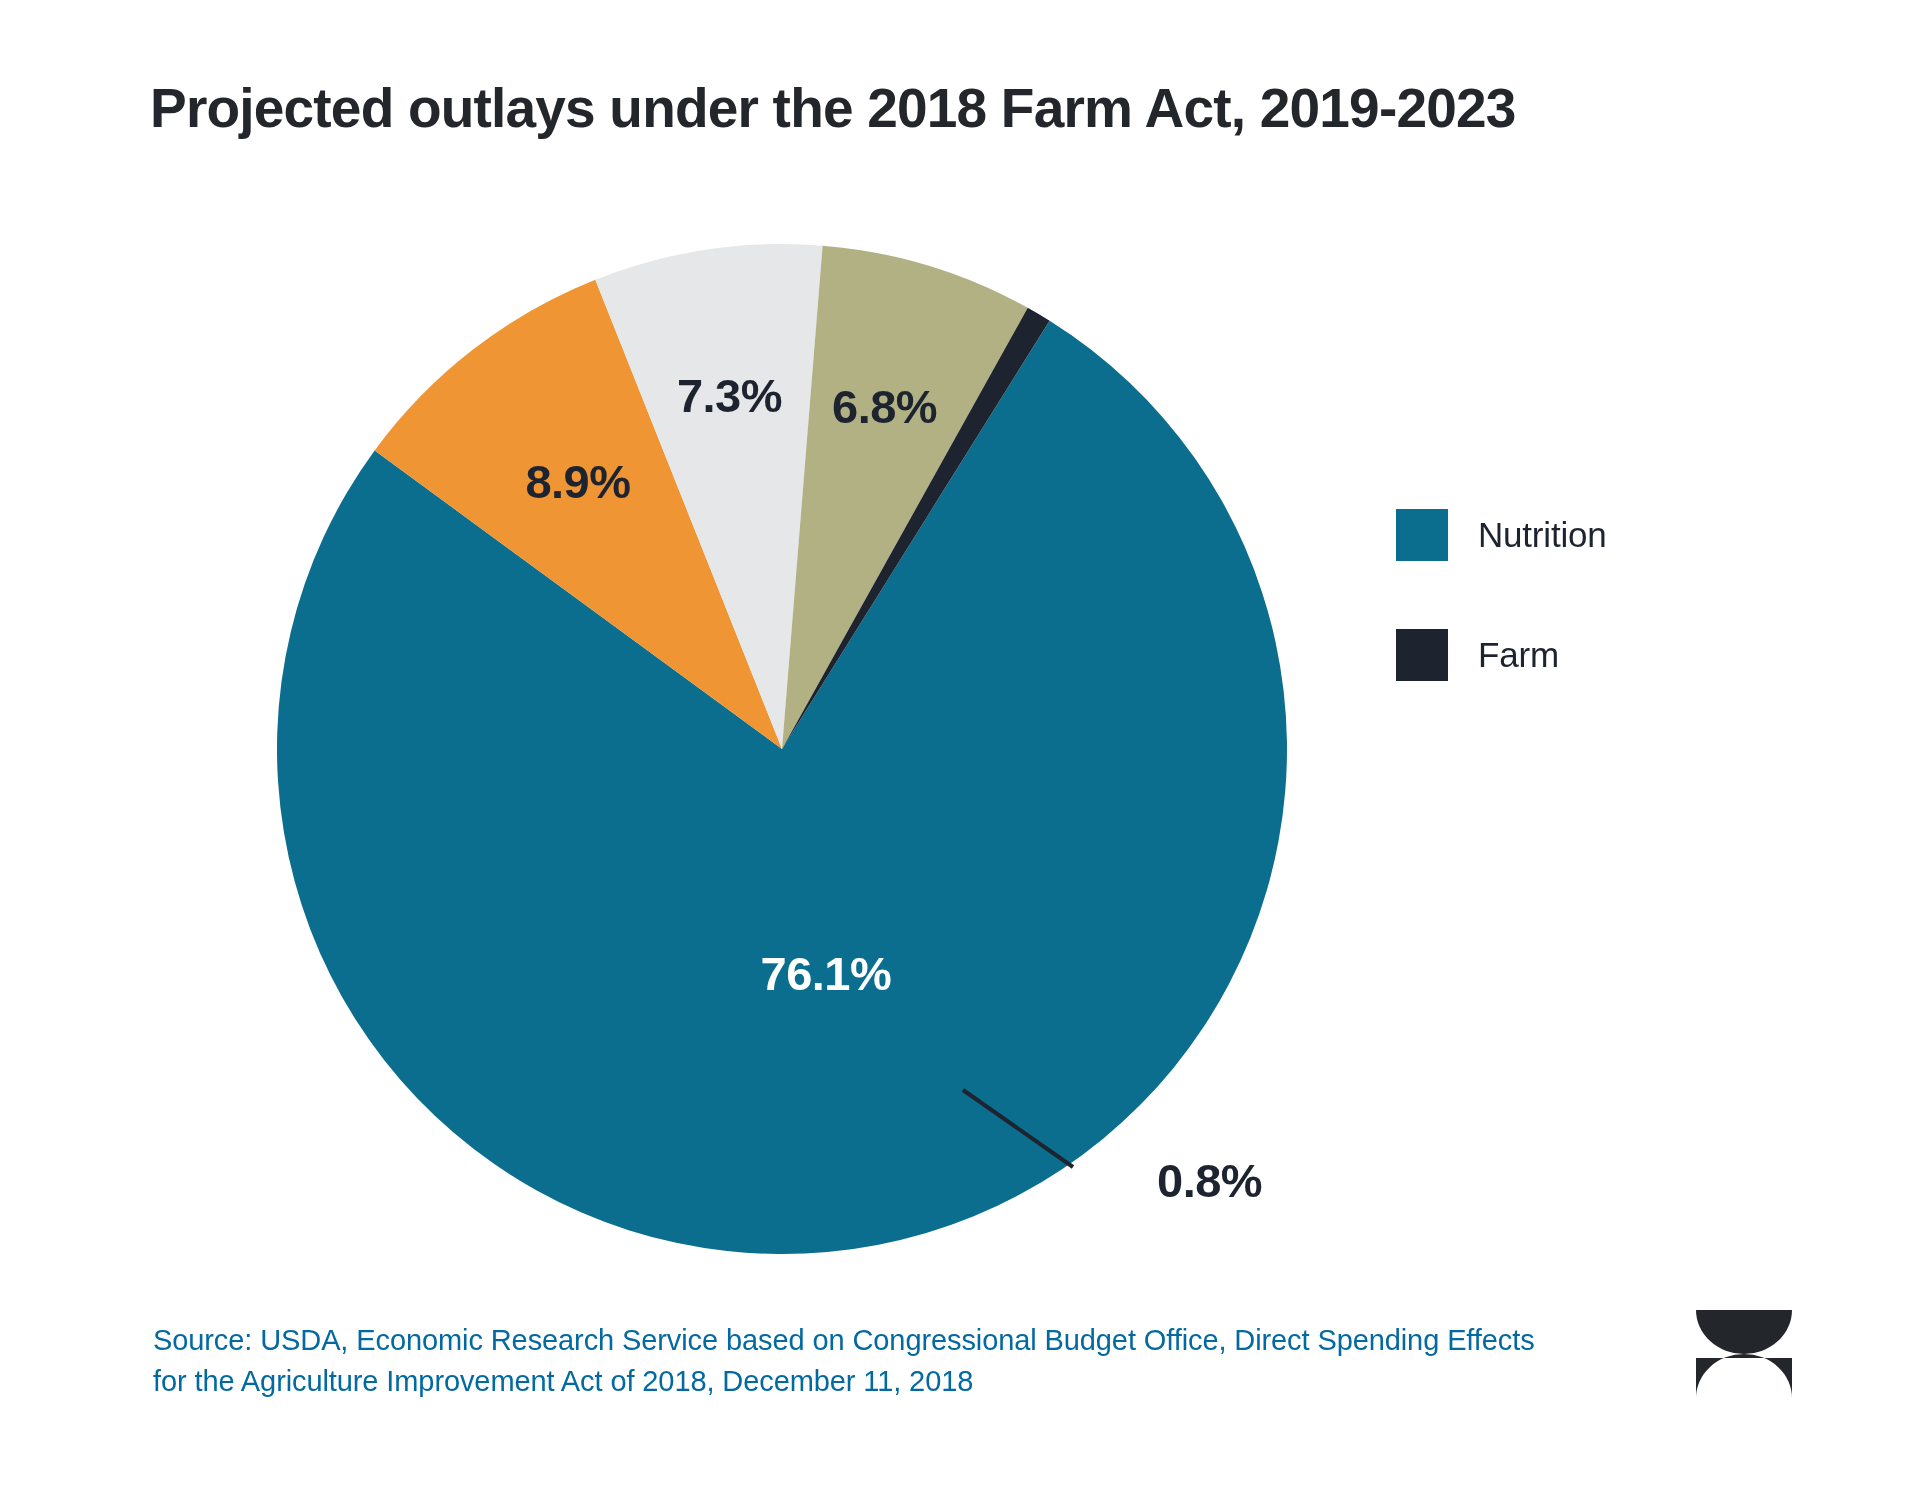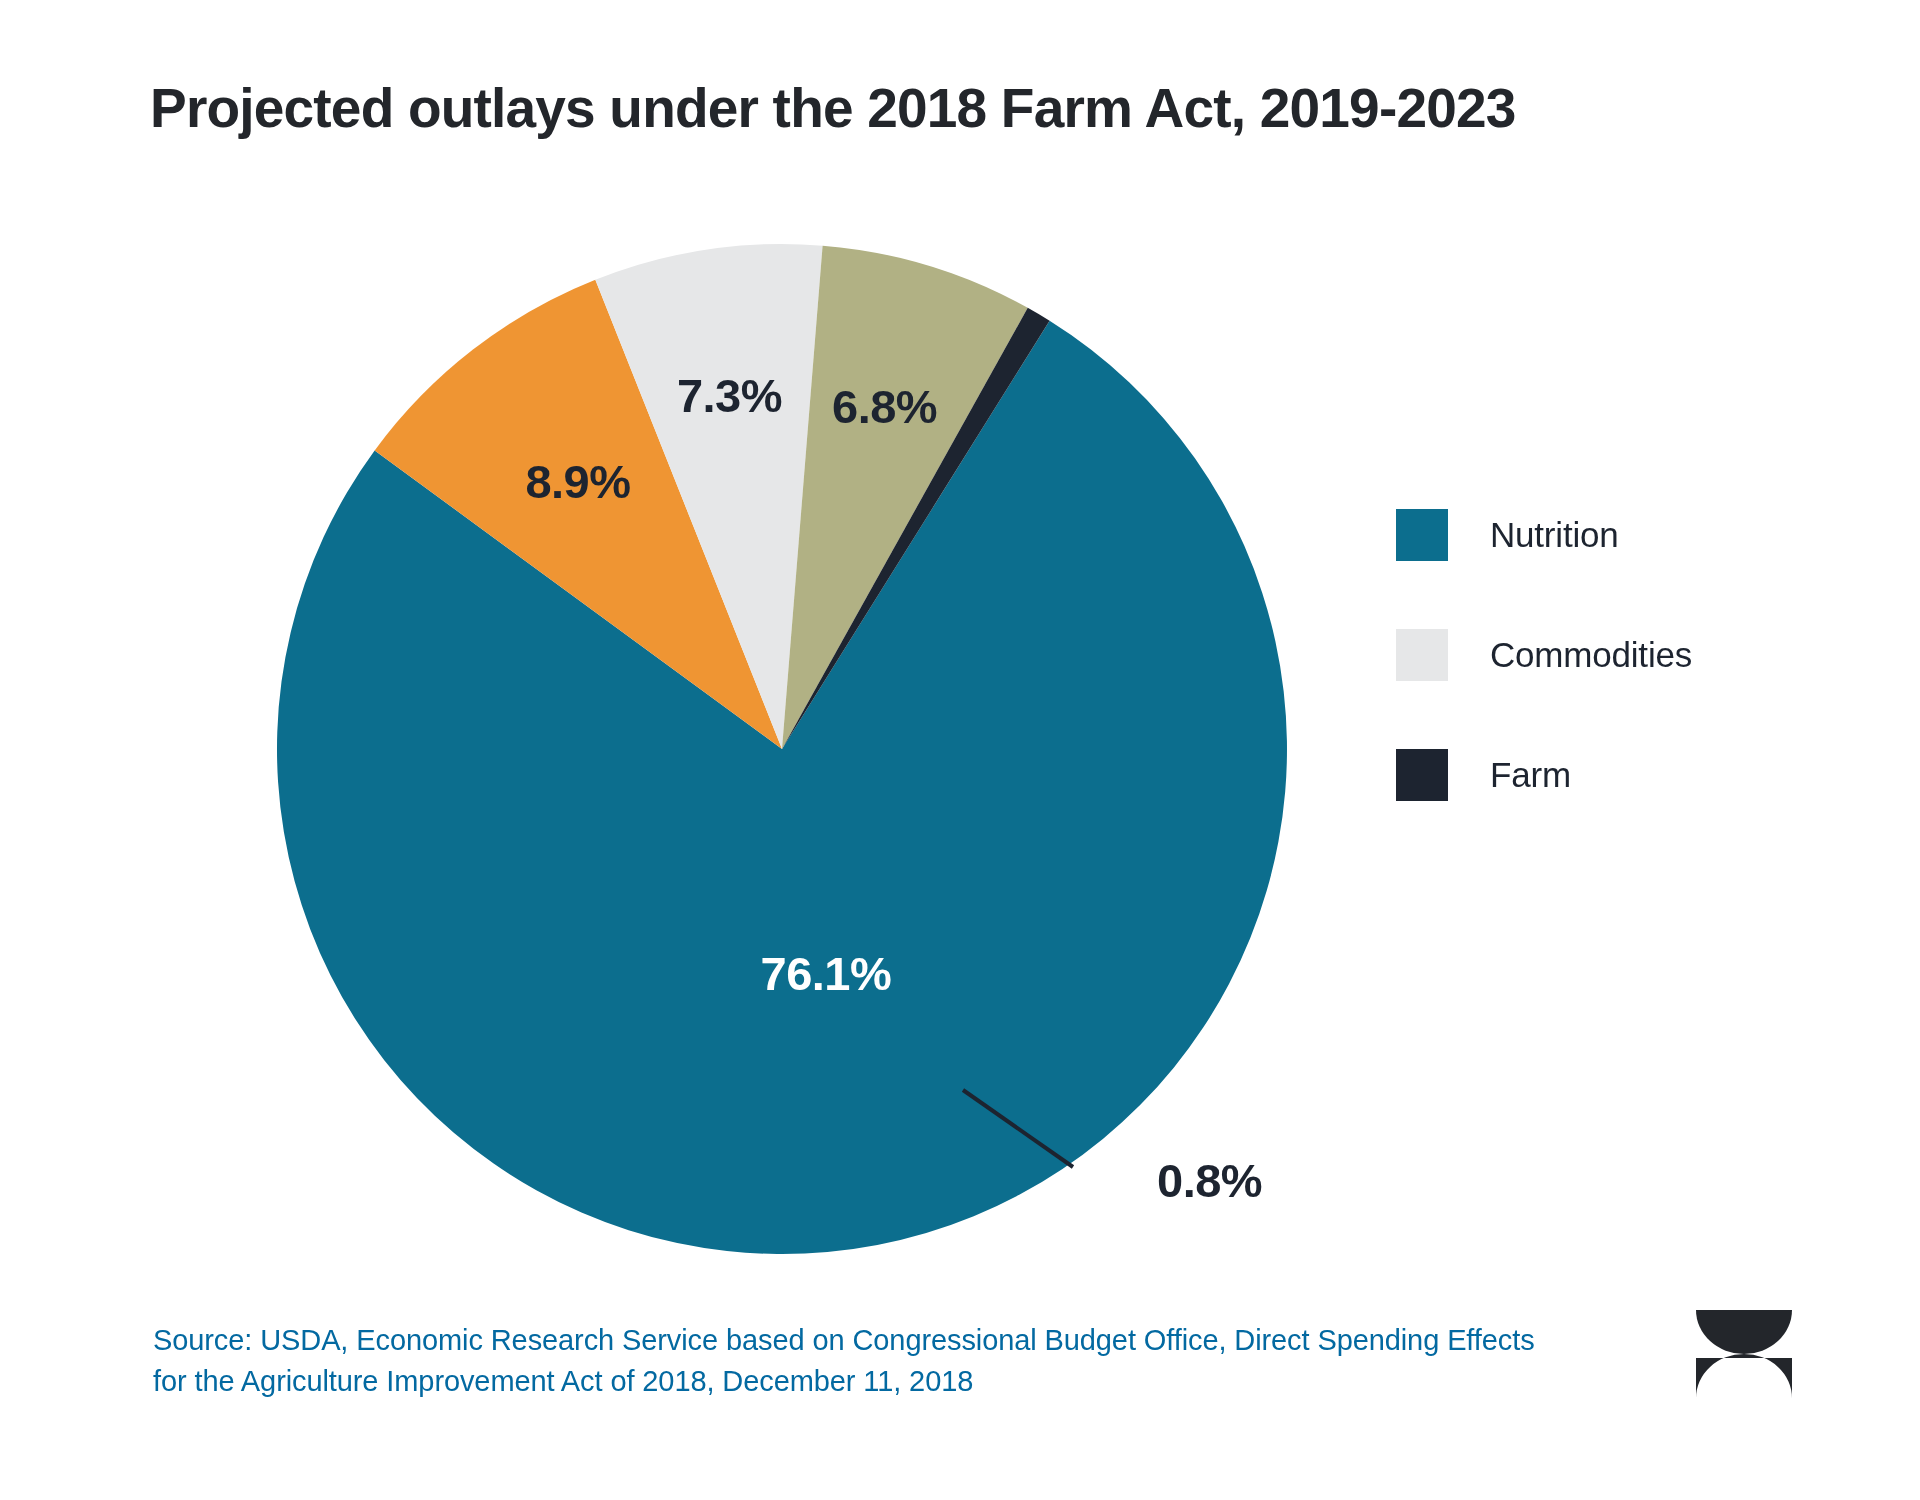--- a/index.html
+++ b/index.html
@@ -79,21 +79,21 @@
     display: flex;
     align-items: center;
     height: 120px;
   }
   .legend-swatch {
     width: 52px;
     height: 52px;
     flex: 0 0 52px;
   }
   .legend-label {
-    margin-left: 42px;
+    margin-left: 30px;
     font-size: 35px;
     font-weight: 400;
     color: #1d2430;
     font-family: "Liberation Sans", sans-serif;
     white-space: nowrap;
     letter-spacing: -0.2px;
   }
 
   
   #source-note {
@@ -146,24 +146,20 @@
         </g>
     </svg>
   </div>
 
   <div id="legend">
     <div class="legend-item">
       <span class="legend-swatch" style="background: rgb(12, 110, 142);"></span>
       <span class="legend-label">Nutrition</span>
     </div>
     <div class="legend-item">
-      <span class="legend-swatch" style="background: rgb(230, 231, 232);"></span>
-      <span class="legend-label">Commodities</span>
-    </div>
-    <div class="legend-item">
       <span class="legend-swatch" style="background: rgb(29, 36, 48);"></span>
       <span class="legend-label">Farm</span>
     </div>
   </div>
 
   <div id="source-note">Source: USDA, Economic Research Service based on Congressional Budget Office, Direct Spending Effects for the Agriculture Improvement Act of 2018, December 11, 2018</div>
 
   <svg id="logo" viewBox="0 0 100 92">
     <path d="M2,2 L98,2 A48,44 0 0 1 2,2 Z" fill="#23262b"></path>
     <path d="M2,50 L98,50 L98,90 A48,44 0 0 0 2,90 Z" fill="#23262b"></path>

